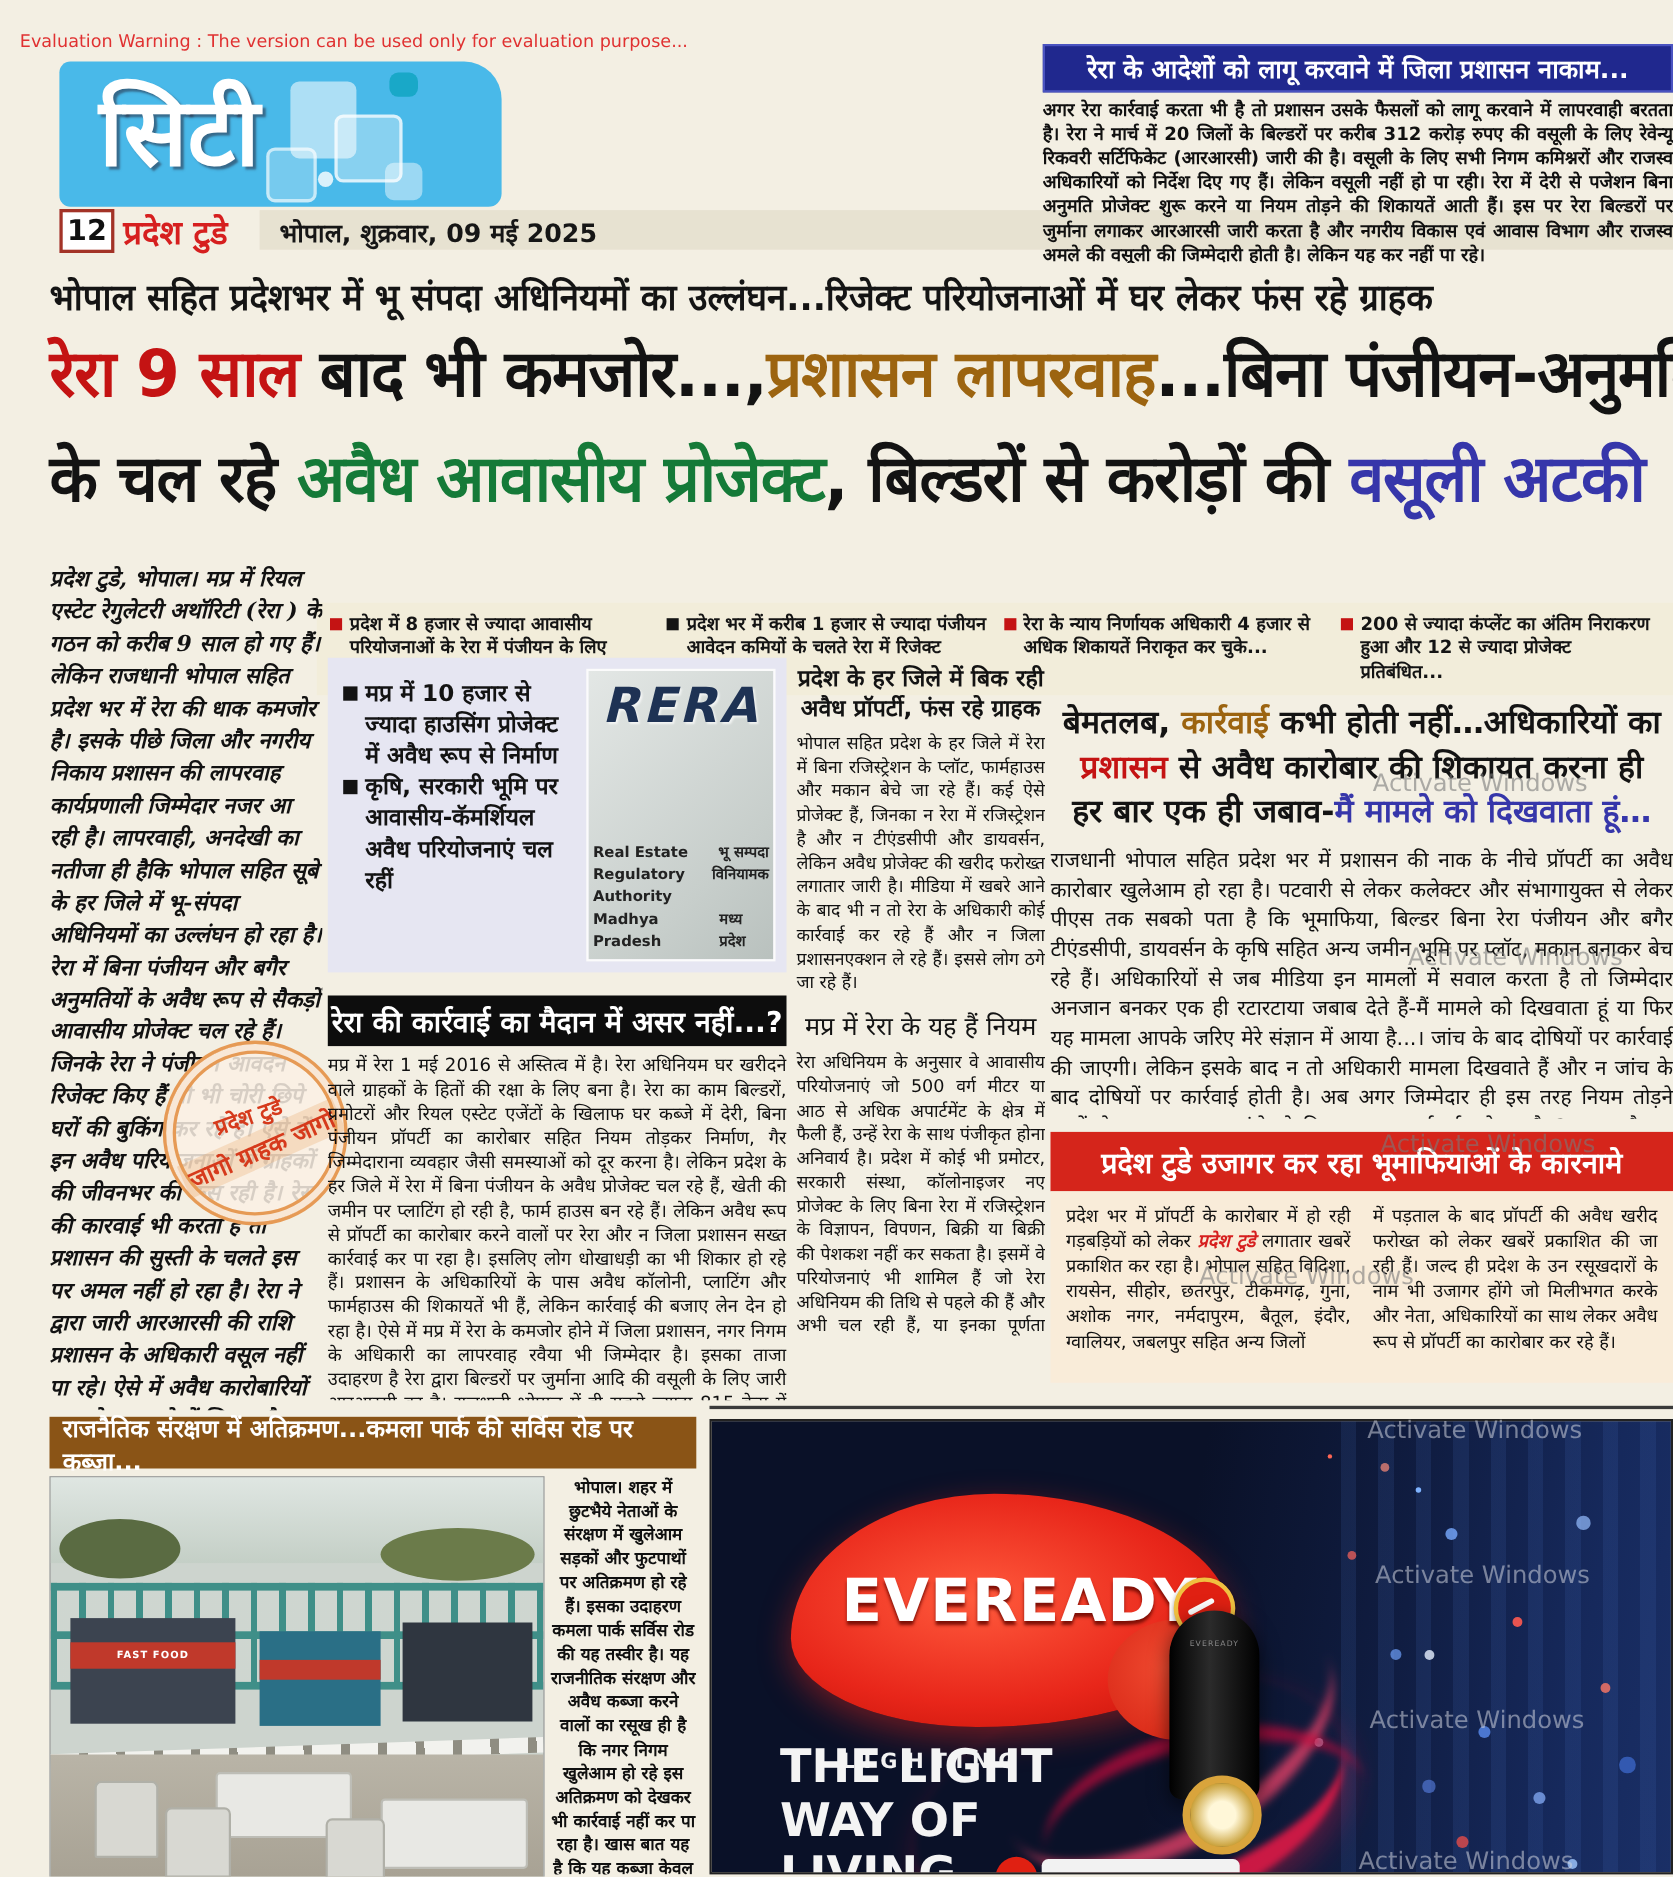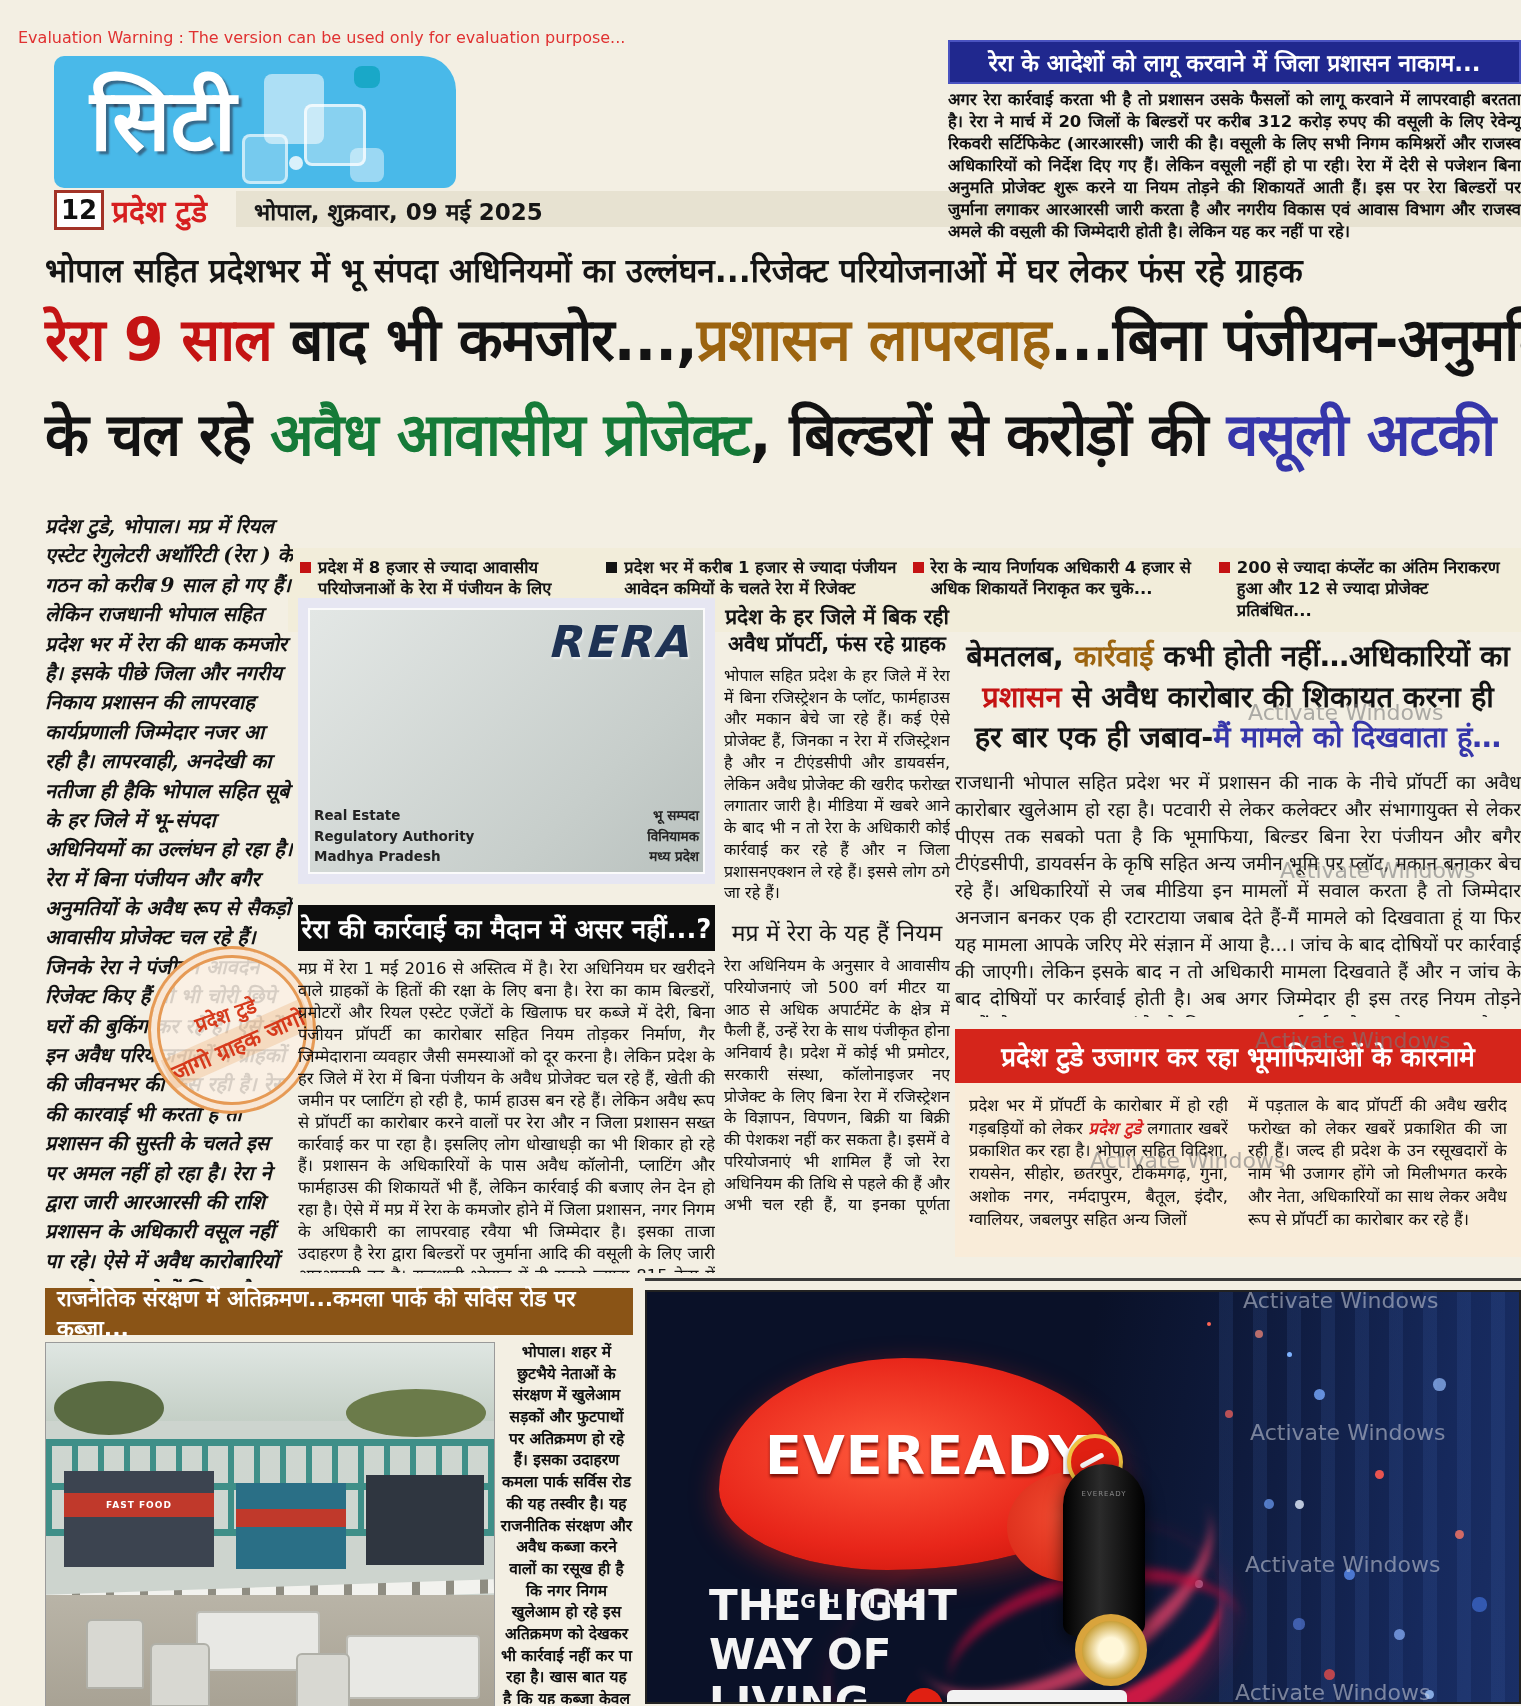--- a/index.html
+++ b/index.html
@@ -219,20 +219,30 @@
     </div>
 </div>
 
 <div class="abs col1">प्रदेश टुडे, भोपाल। मप्र में रियल एस्टेट रेगुलेटरी अथॉरिटी (रेरा ) के गठन को करीब 9 साल हो गए हैं। लेकिन राजधानी भोपाल सहित प्रदेश भर में रेरा की धाक कमजोर है। इसके पीछे जिला और नगरीय निकाय प्रशासन की लापरवाह कार्यप्रणाली जिम्मेदार नजर आ रही है। लापरवाही, अनदेखी का नतीजा ही हैकि भोपाल सहित सूबे के हर जिले में भू-संपदा अधिनियमों का उल्लंघन हो रहा है। रेरा में बिना पंजीयन और बगैर अनुमतियों के अवैध रूप से सैकड़ों आवासीय प्रोजेक्ट चल रहे हैं। जिनके रेरा ने पंजीयन आवदेन रिजेक्ट किए हैं वो भी चोरी छिपे घरों की बुकिंग कर रहे हैं। ऐसे में इन अवैध परियोजनाओं में ग्राहकों की जीवनभर की फंस रही है। रेरा की कारवाई भी करता है तो प्रशासन की सुस्ती के चलते इस पर अमल नहीं हो रहा है। रेरा ने द्वारा जारी आरआरसी की राशि प्रशासन के अधिकारी वसूल नहीं पा रहे। ऐसे में अवैध कारोबारियों पर नकेल कसने में जिला और नगरीय प्रशासन नाकाम साबित हो रहा है।</div>
 <div class="abs stamp">
   <div class="stamp-l1">प्रदेश टुडे</div>
   <div class="stamp-l2">जागो ग्राहक जागो</div>
 </div>
 
 <div class="abs mid-box">
+  <div class="mid-bullets">
+    <div class="b">
+        <span class="sq"></span>
+        <span>मप्र में 10 हजार से ज्यादा हाउसिंग प्रोजेक्ट में अवैध रूप से निर्माण</span>
+      </div>
+    <div class="b">
+        <span class="sq"></span>
+        <span>कृषि, सरकारी भूमि पर आवासीय-कॅमर्शियल अवैध परियोजनाएं चल रहीं</span>
+      </div>
+  </div>
   <div class="rera-photo">
     <div class="rera-logo">RERA</div>
     <div class="rera-rows">
       <div class="rera-row">
           <span>Real Estate</span>
           <span>भू सम्पदा</span>
         </div>
       <div class="rera-row">
           <span>Regulatory Authority</span>
           <span>विनियामक</span>

